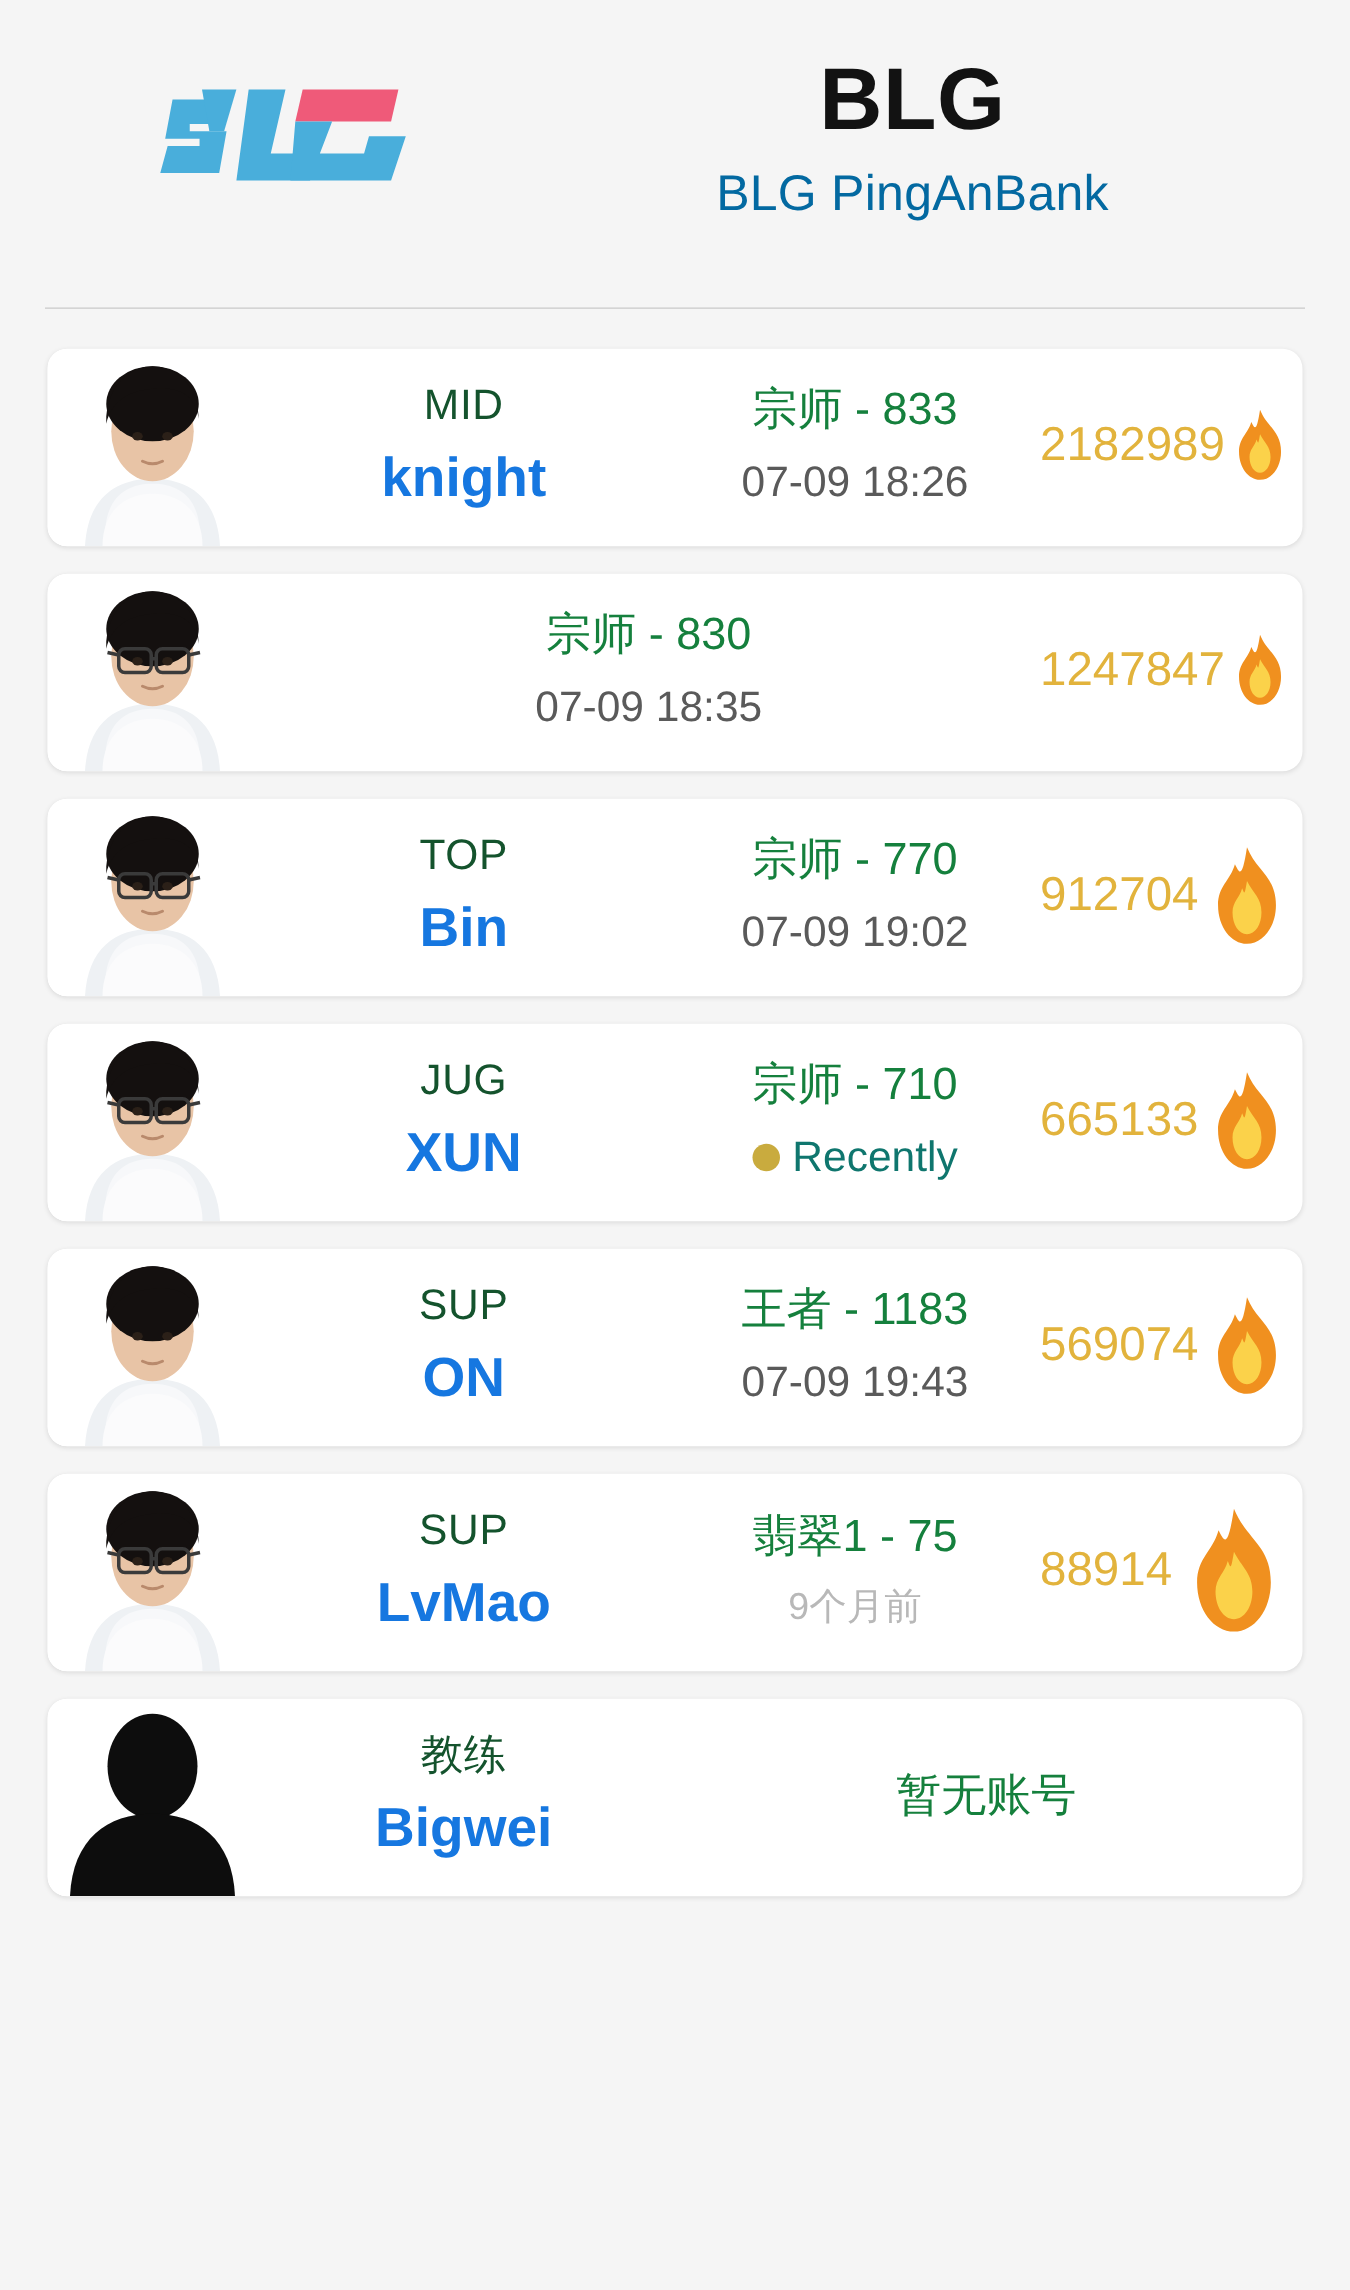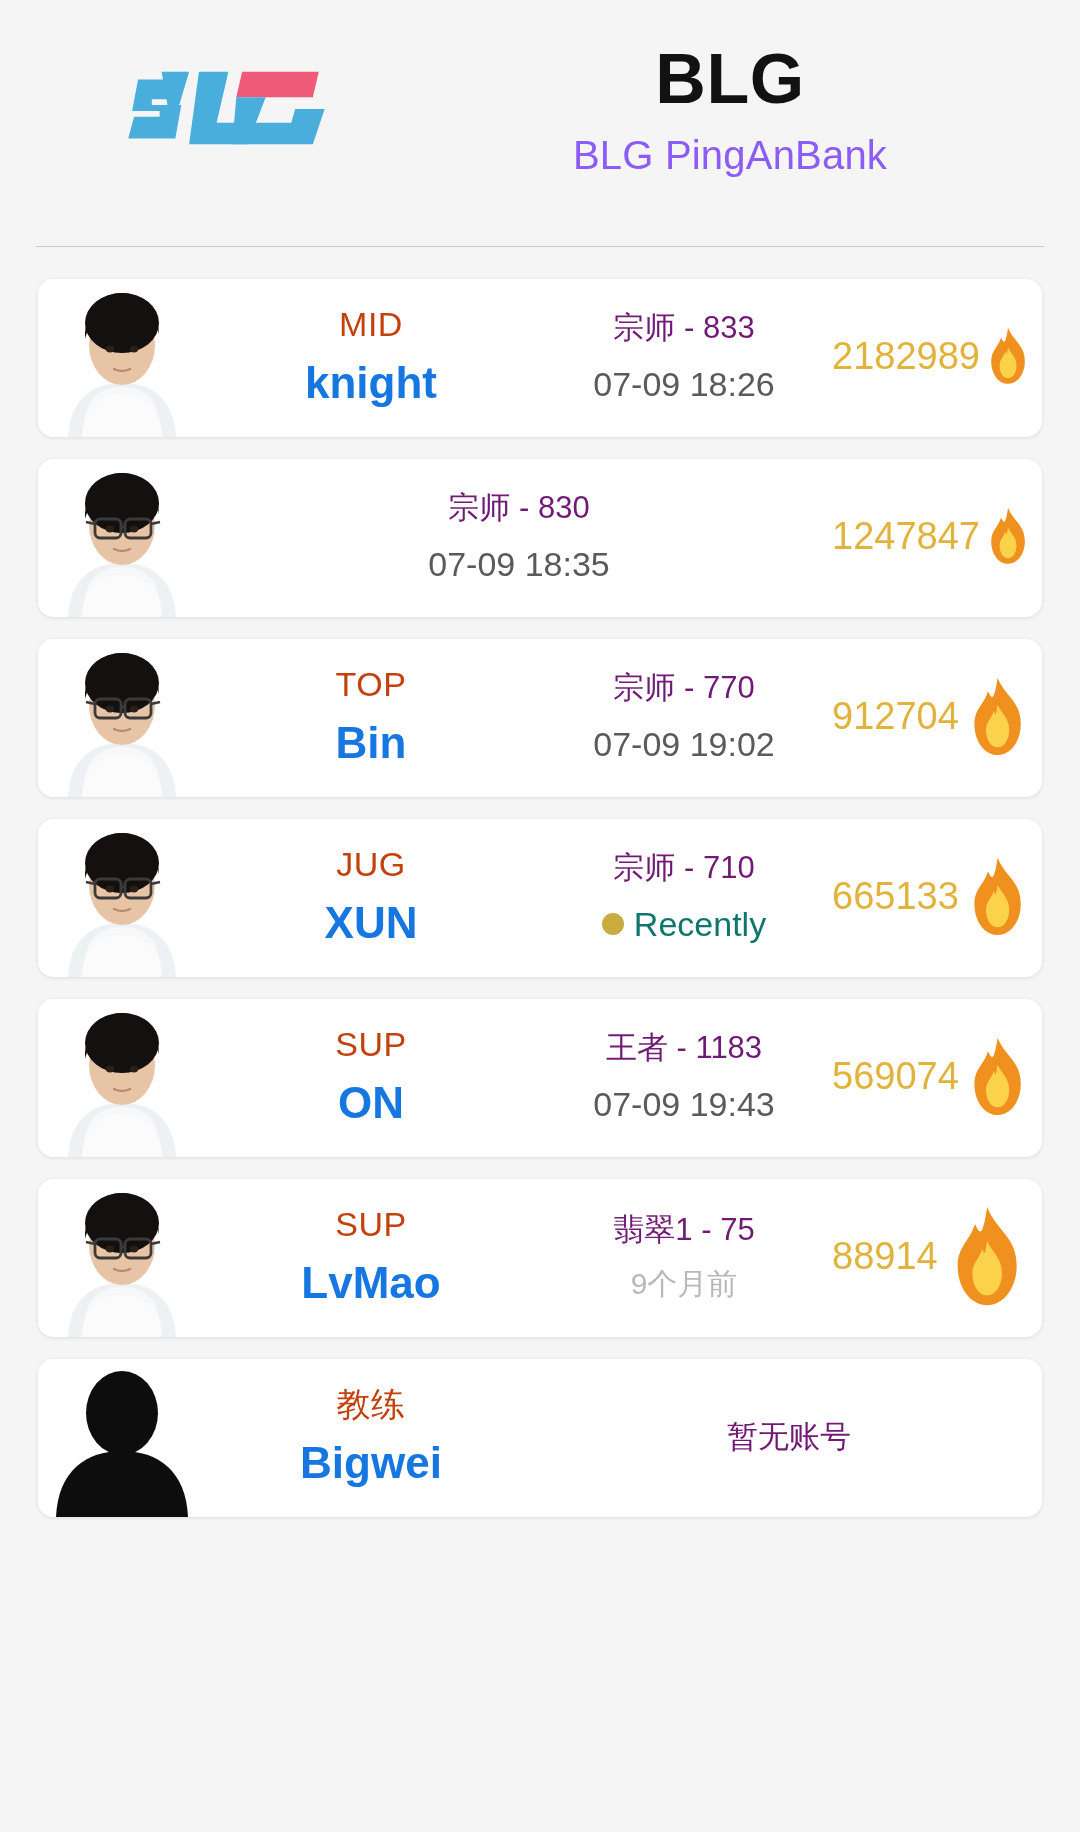--- a/index.html
+++ b/index.html
@@ -36,21 +36,21 @@
   }
   .team-name {
     font-size: 70px;
     font-weight: 700;
     color: #121212;
     letter-spacing: 0.5px;
     line-height: 1.12;
   }
   .team-full {
     font-size: 40px;
-    color: #8b5cf6;
+    color: #0369a1;
     margin-top: 14px;
     letter-spacing: 0.2px;
   }
 
   .divider {
     height: 1px;
     background: #c9c9c9;
     margin: 46px 36px 0 36px;
   }
 
@@ -86,21 +86,21 @@
     flex: 0 0 330px;
     display: flex;
     flex-direction: column;
     align-items: center;
     justify-content: center;
     height: 100%;
     padding-bottom: 4px;
   }
   .role {
     font-size: 34px;
-    color: #c2410c;
+    color: #14532d;
     letter-spacing: 0.5px;
     line-height: 1;
   }
   .pname {
     font-size: 44px;
     font-weight: 700;
     color: #1677e0;
     margin-top: 20px;
     line-height: 1;
     white-space: nowrap;
@@ -109,22 +109,22 @@
   .col-rank {
     flex: 1;
     display: flex;
     flex-direction: column;
     align-items: center;
     justify-content: center;
     height: 100%;
     padding-bottom: 4px;
   }
   .rank {
-    font-size: 31px;
-    color: #701a75;
+    font-size: 36px;
+    color: #15803d;
     line-height: 1;
     white-space: nowrap;
   }
   .tstamp {
     font-size: 34px;
     color: #5a5a5a;
     margin-top: 24px;
     line-height: 1;
     white-space: nowrap;
     display: flex;

